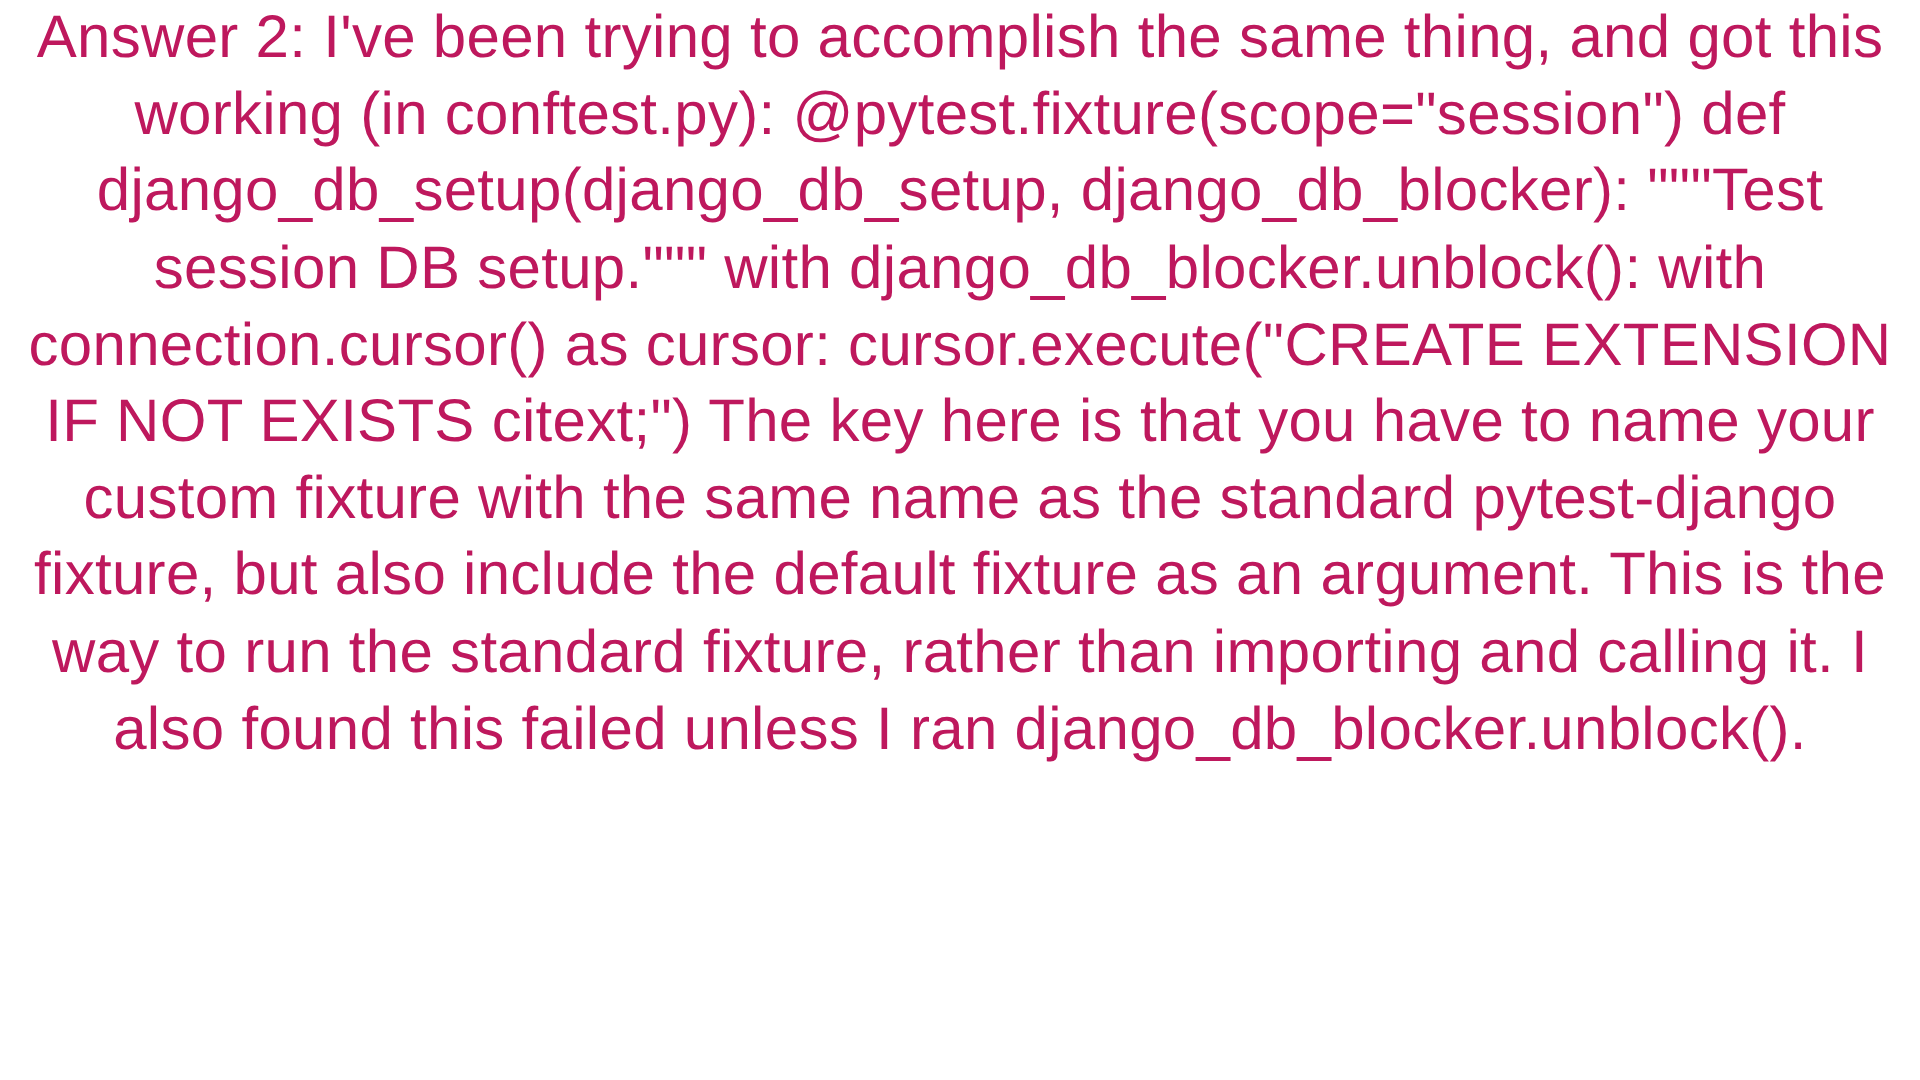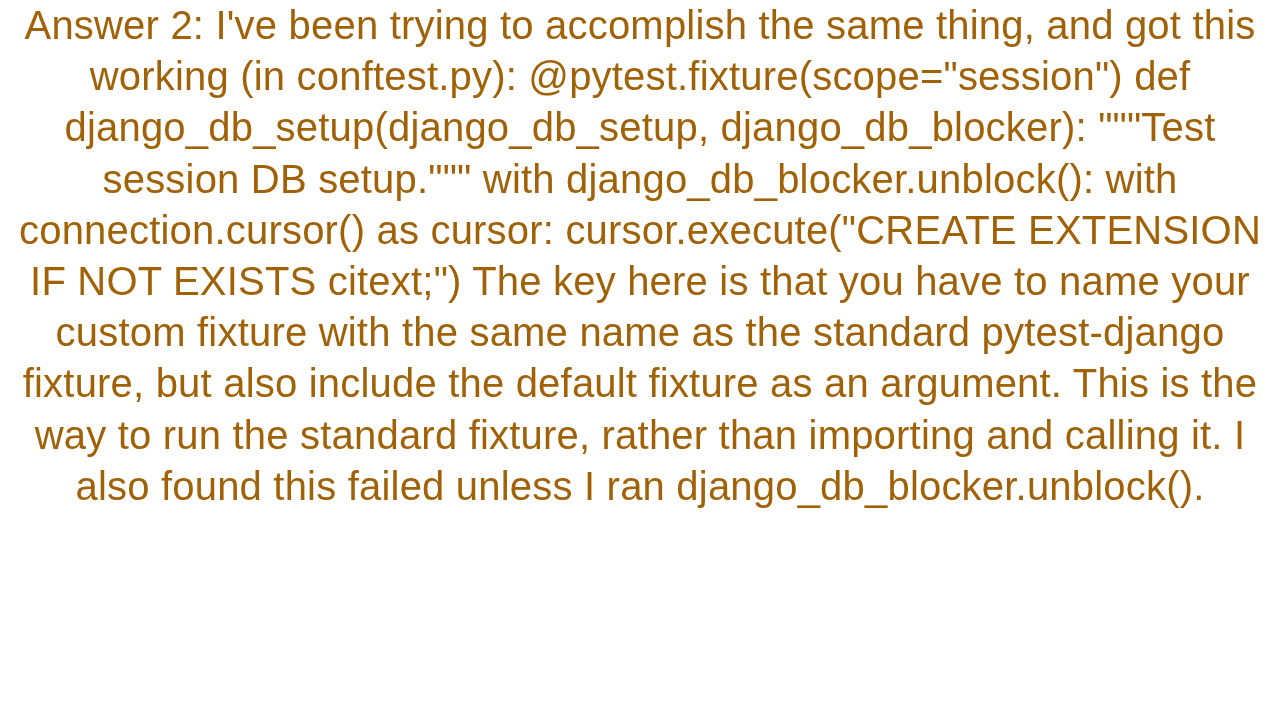--- a/index.html
+++ b/index.html
@@ -13,21 +13,21 @@
       background: #ffffff;
       font-family: Arial, Helvetica, sans-serif;
       overflow: hidden;
     }
     .content {
       width: 100%;
       padding: 0 2px;
       text-align: center;
       font-size: 40px;
       line-height: 1.28;
-      color: #a16207;
+      color: #be185d;
       font-weight: 400;
       letter-spacing: 0.2px;
     }
   </style>
 </head>
 <body>
 
 <div class="content">Answer 2: I've been trying to accomplish the same thing, and got this working (in conftest.py): @pytest.fixture(scope="session") def django_db_setup(django_db_setup, django_db_blocker):     """Test session DB setup."""      with django_db_blocker.unblock():         with connection.cursor() as cursor:             cursor.execute("CREATE EXTENSION IF NOT EXISTS citext;") The key here is that you have to name your custom fixture with the same name as the standard pytest-django fixture, but also include the default fixture as an argument. This is the way to run the standard fixture, rather than importing and calling it. I also found this failed unless I ran django_db_blocker.unblock().</div>
 
 </body></html>

